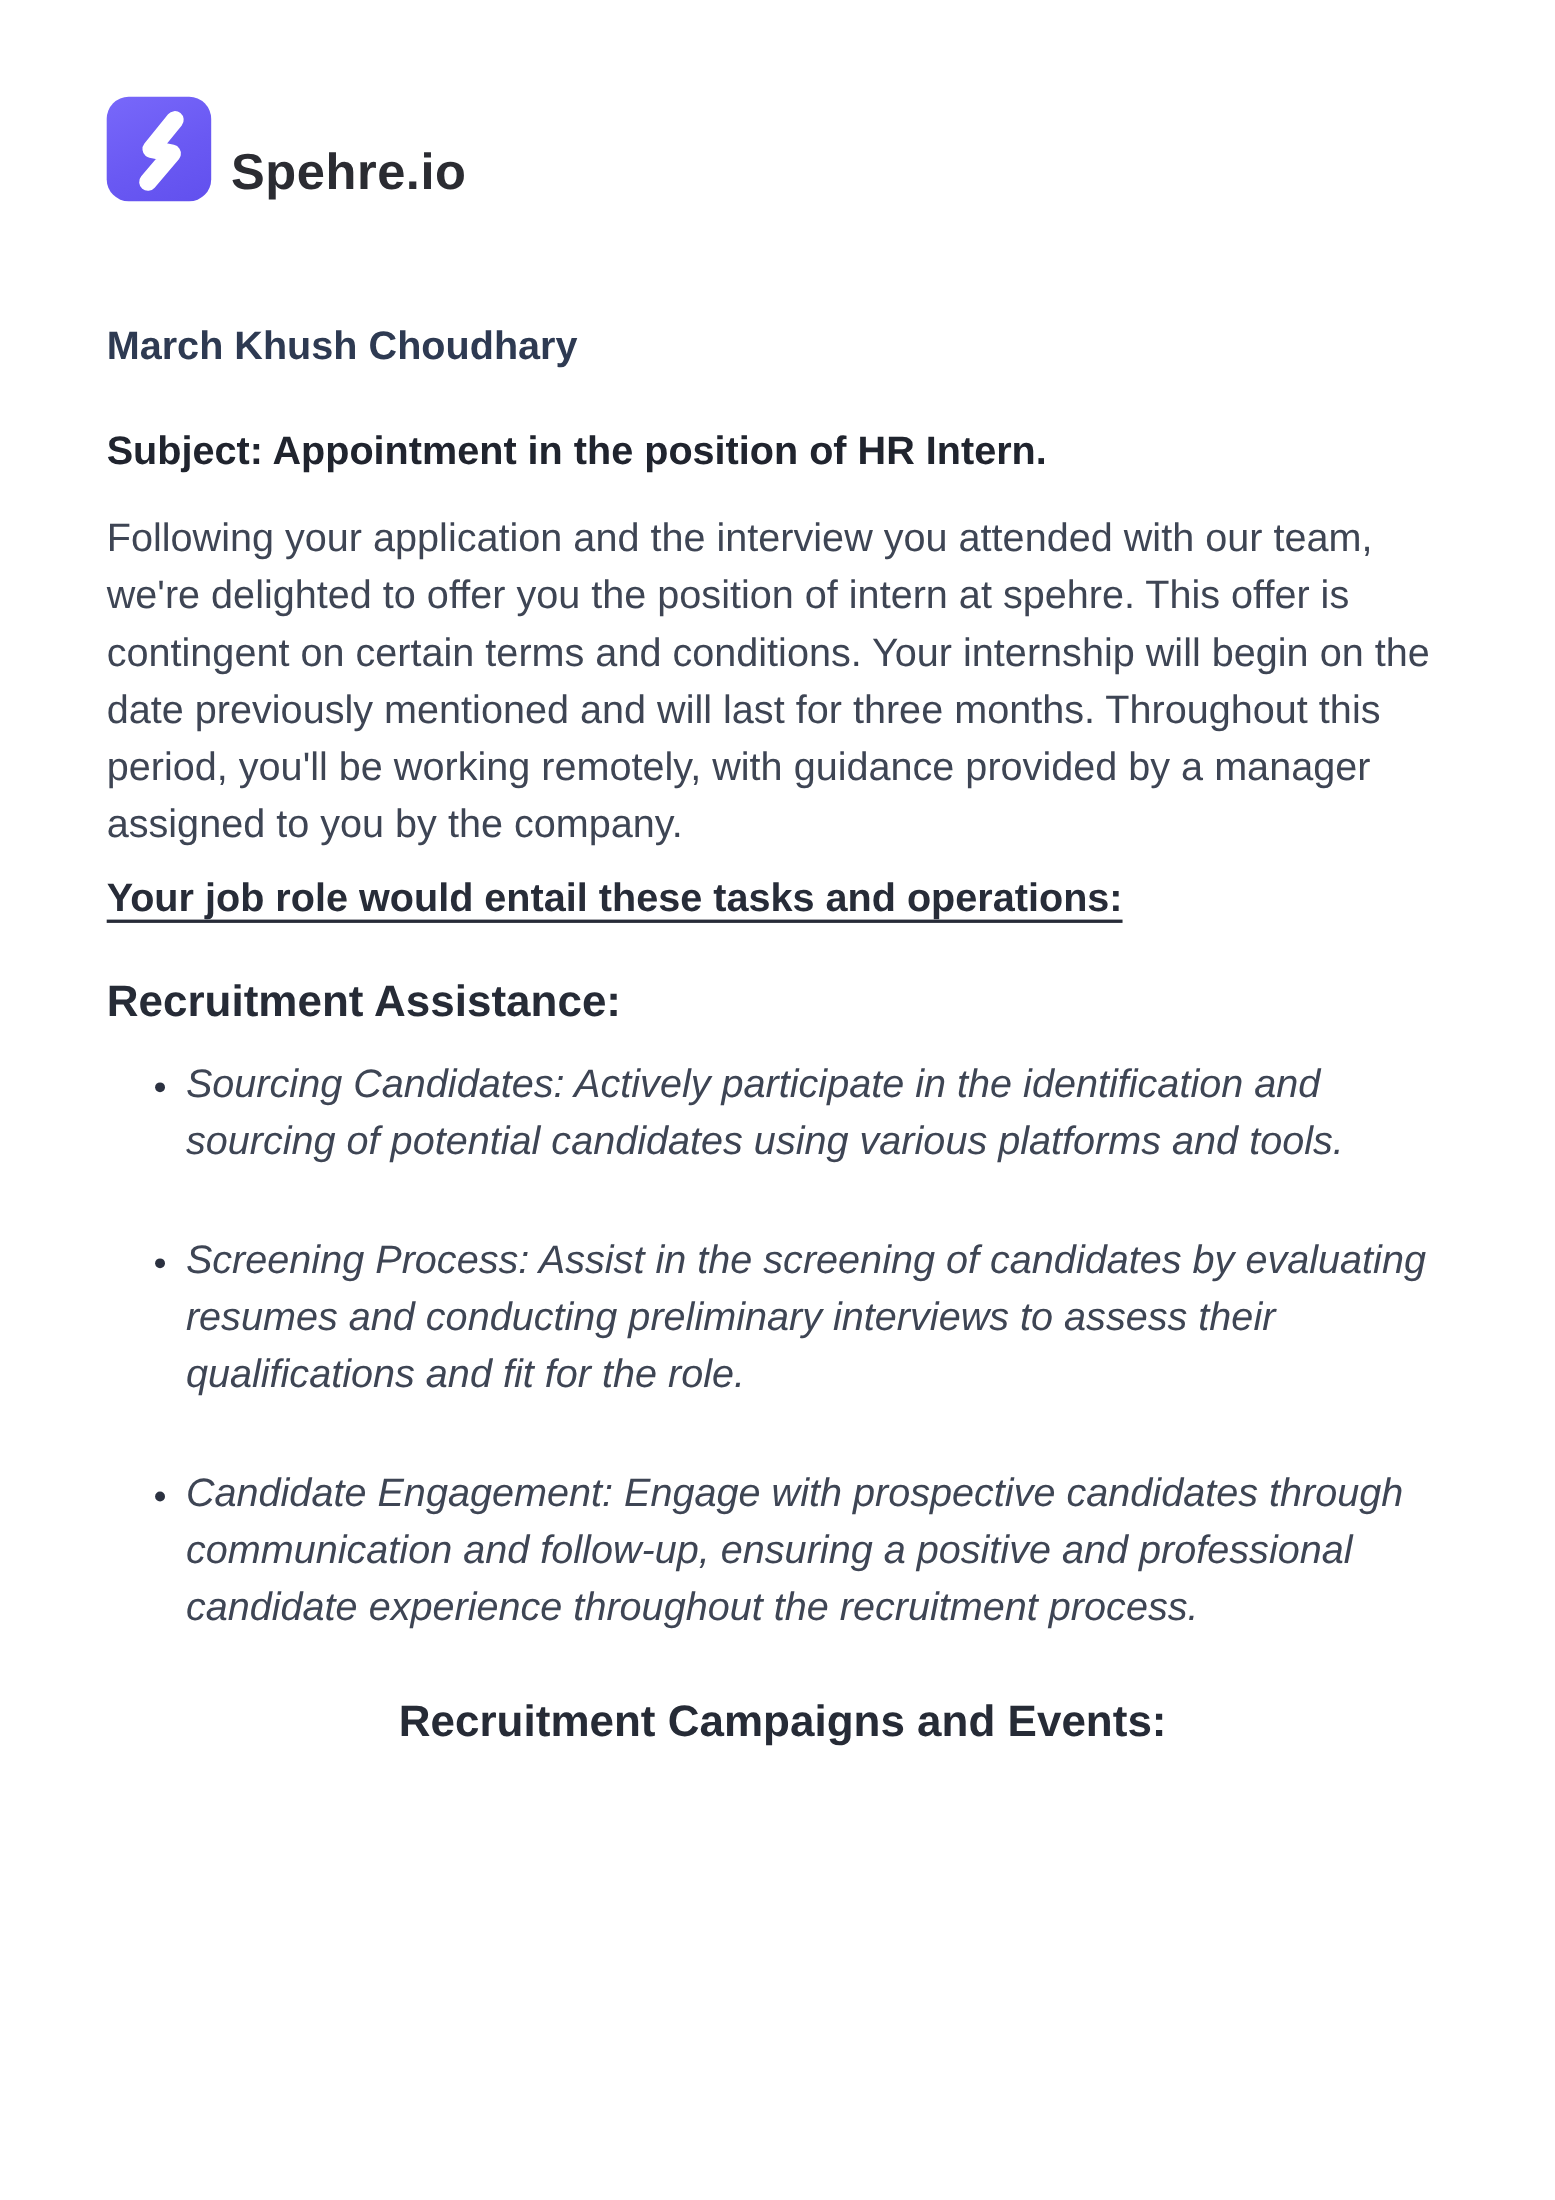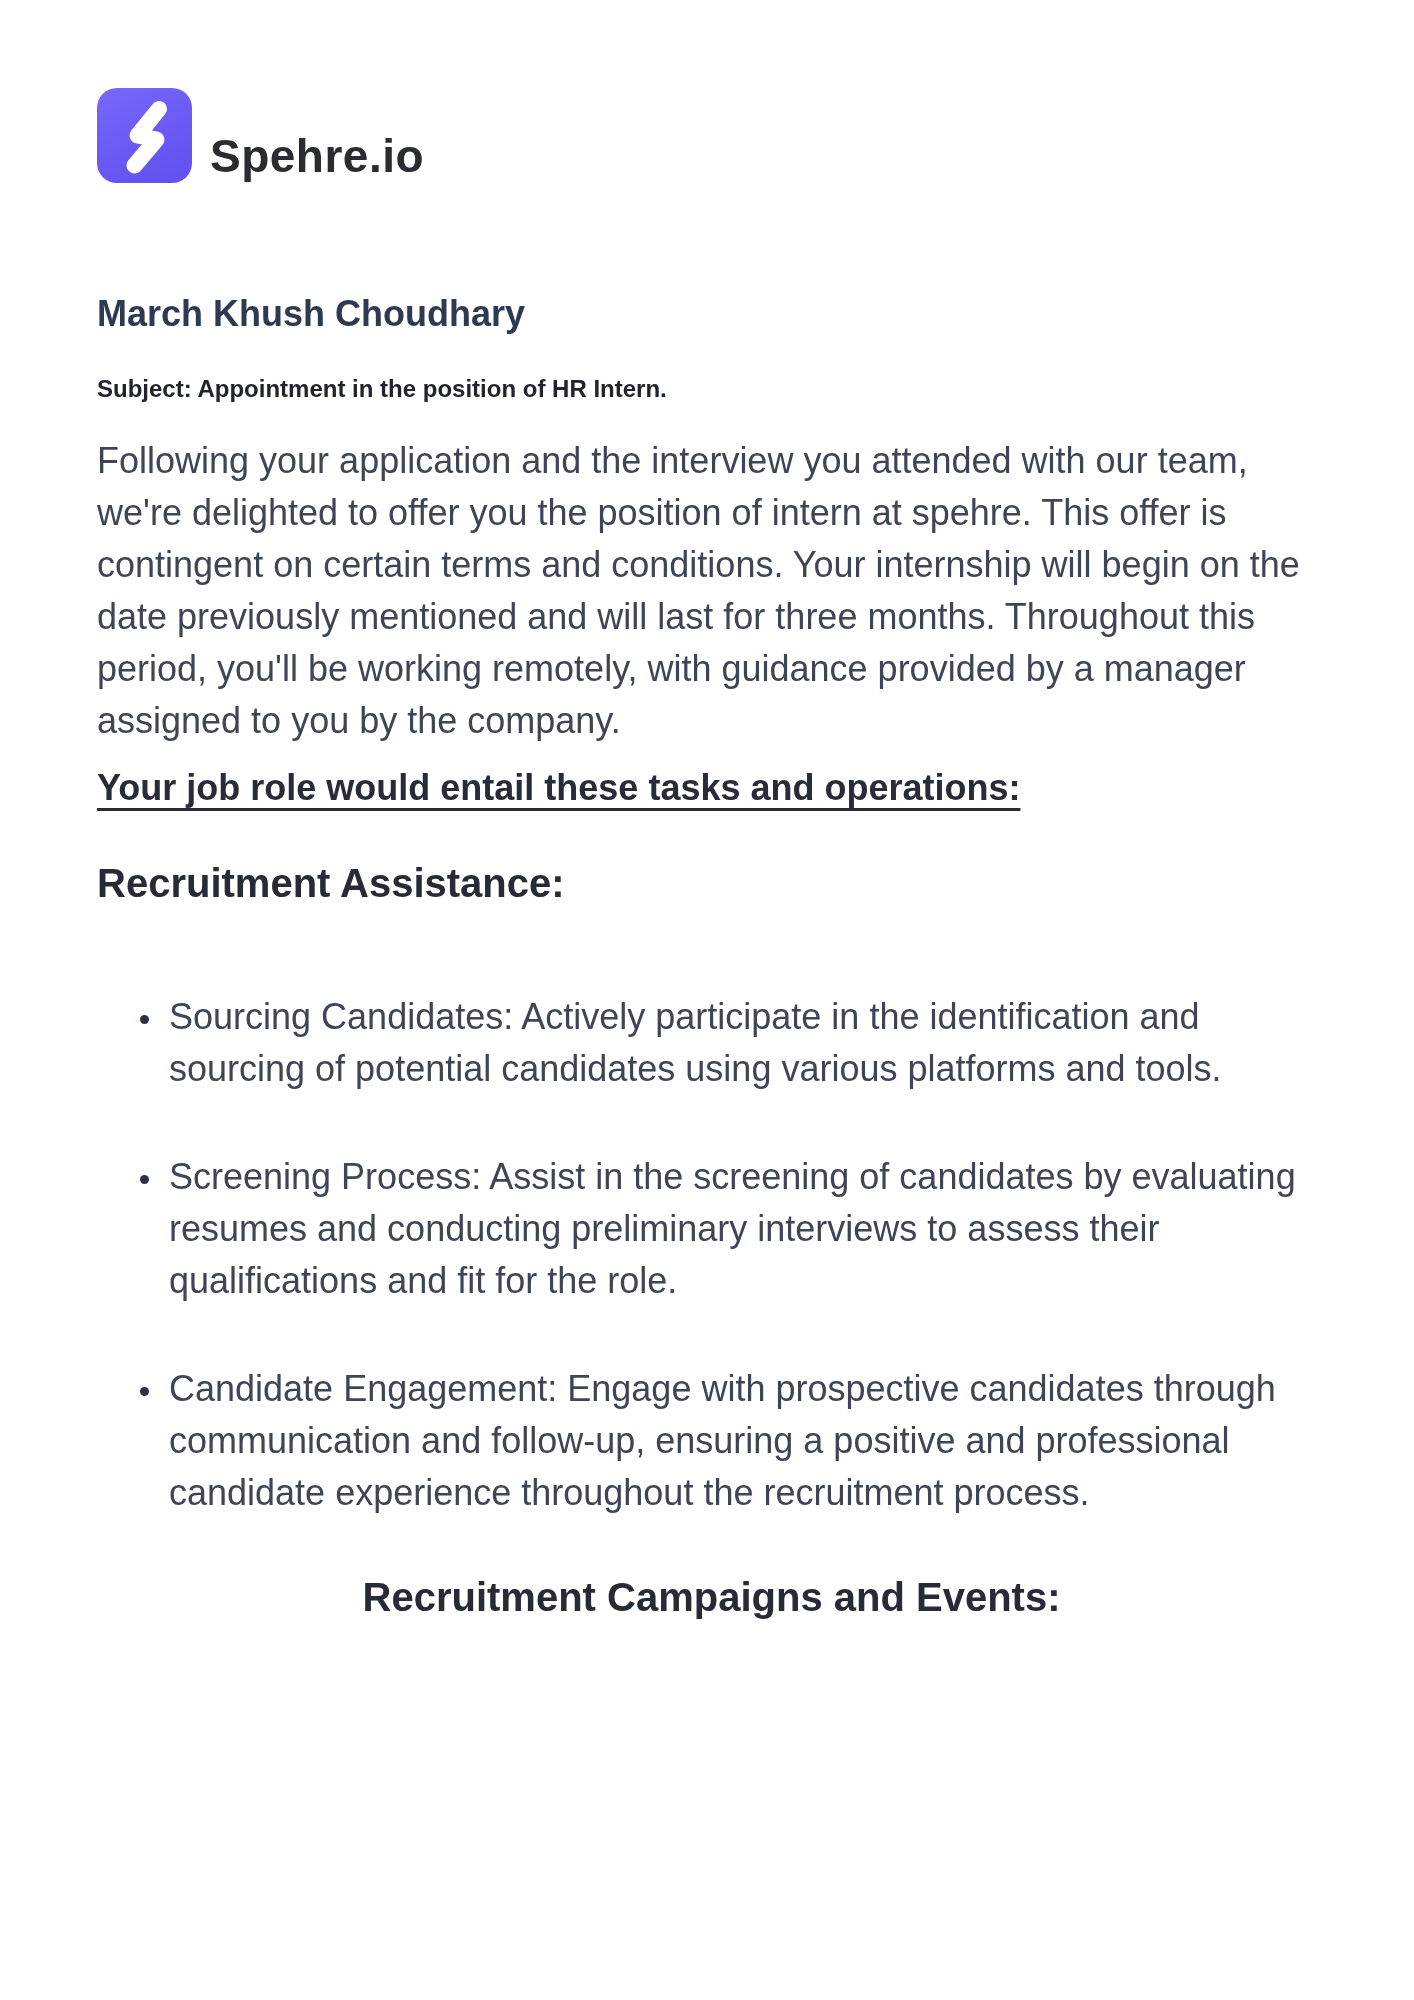--- a/index.html
+++ b/index.html
@@ -45,22 +45,22 @@
   .date-block {
     margin-top: 106px;
     font-size: 36px;
     font-weight: 700;
     color: #2e3a52;
     line-height: 50px;
   }
 
   
   .subject {
-    margin-top: 36px;
-    font-size: 24px;
+    margin-top: 50px;
+    font-size: 36px;
     font-weight: 700;
     color: #20242e;
   }
 
   
   .body-par {
     margin-top: 32px;
     font-size: 36px;
     font-weight: 400;
     line-height: 52px;
@@ -86,24 +86,25 @@
     font-weight: 700;
     color: #262b36;
   }
   .section-title.followup {
     margin-top: 0;
     text-align: center;
   }
 
   
   ul.bullets {
-    margin-top: 85px;
+    margin-top: 25px;
     padding-left: 68px;
     list-style: disc outside;
     max-width: 1235px;
+    font-style: italic;
   }
   ul.bullets li {
     font-size: 36px;
     font-weight: 400;
     line-height: 52px;
     color: #3e4554;
     margin-bottom: 56px;
     padding-left: 4px;
   }
   ul.bullets li::marker {

